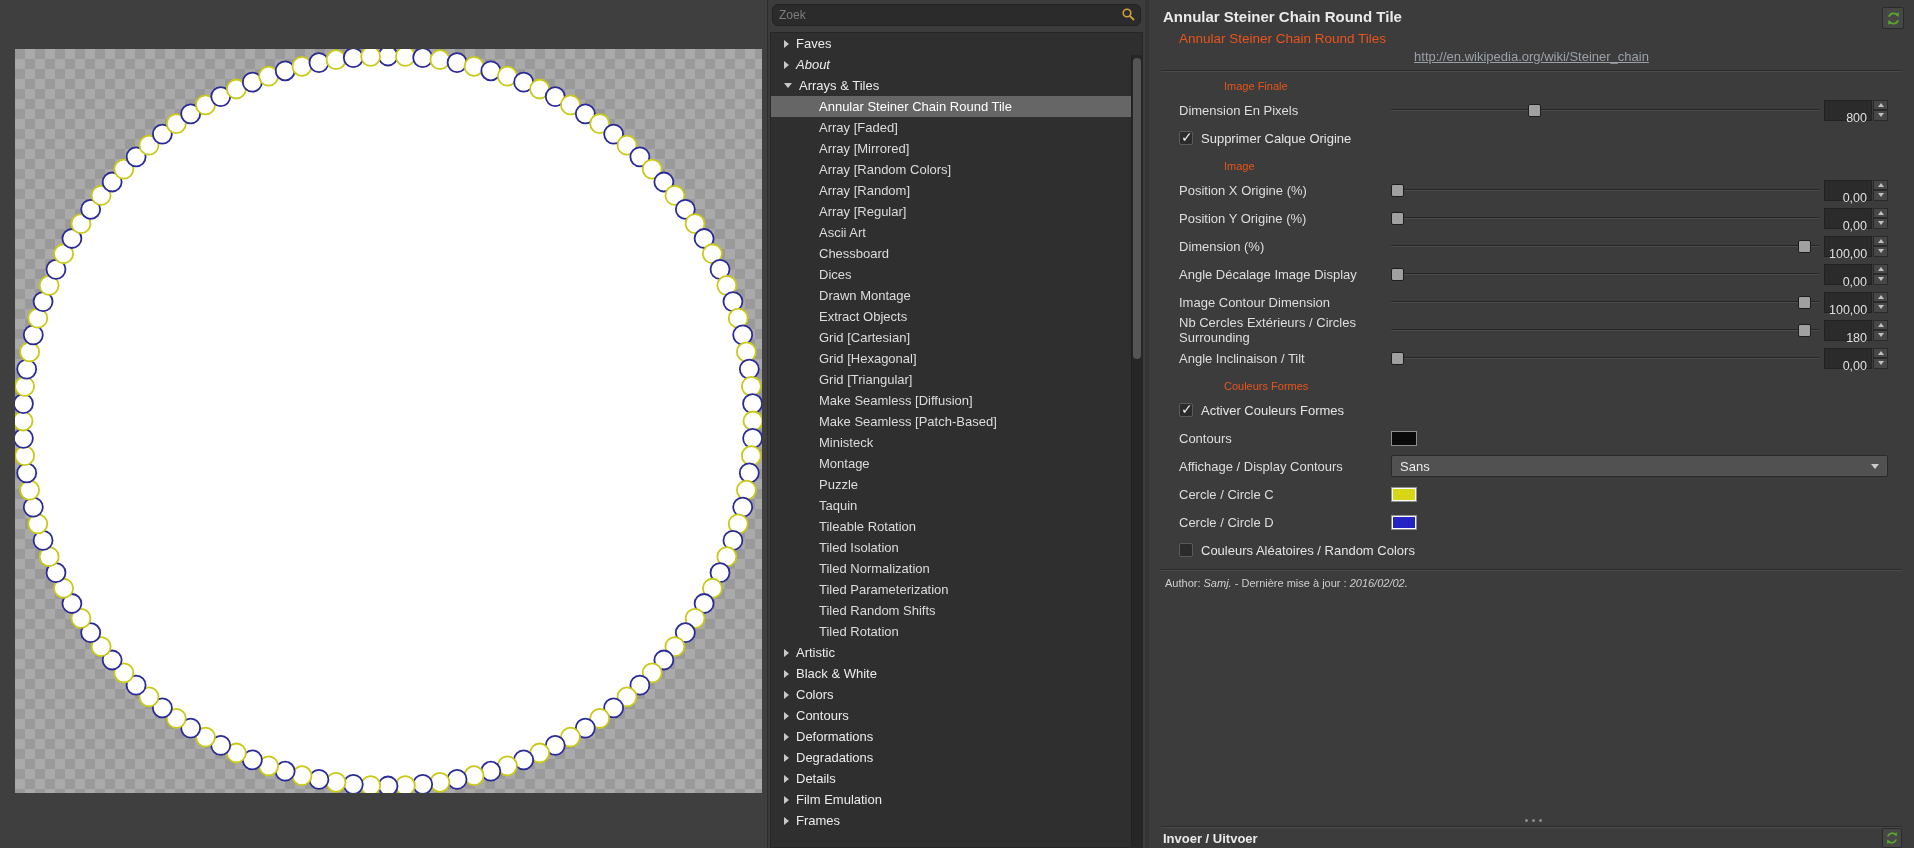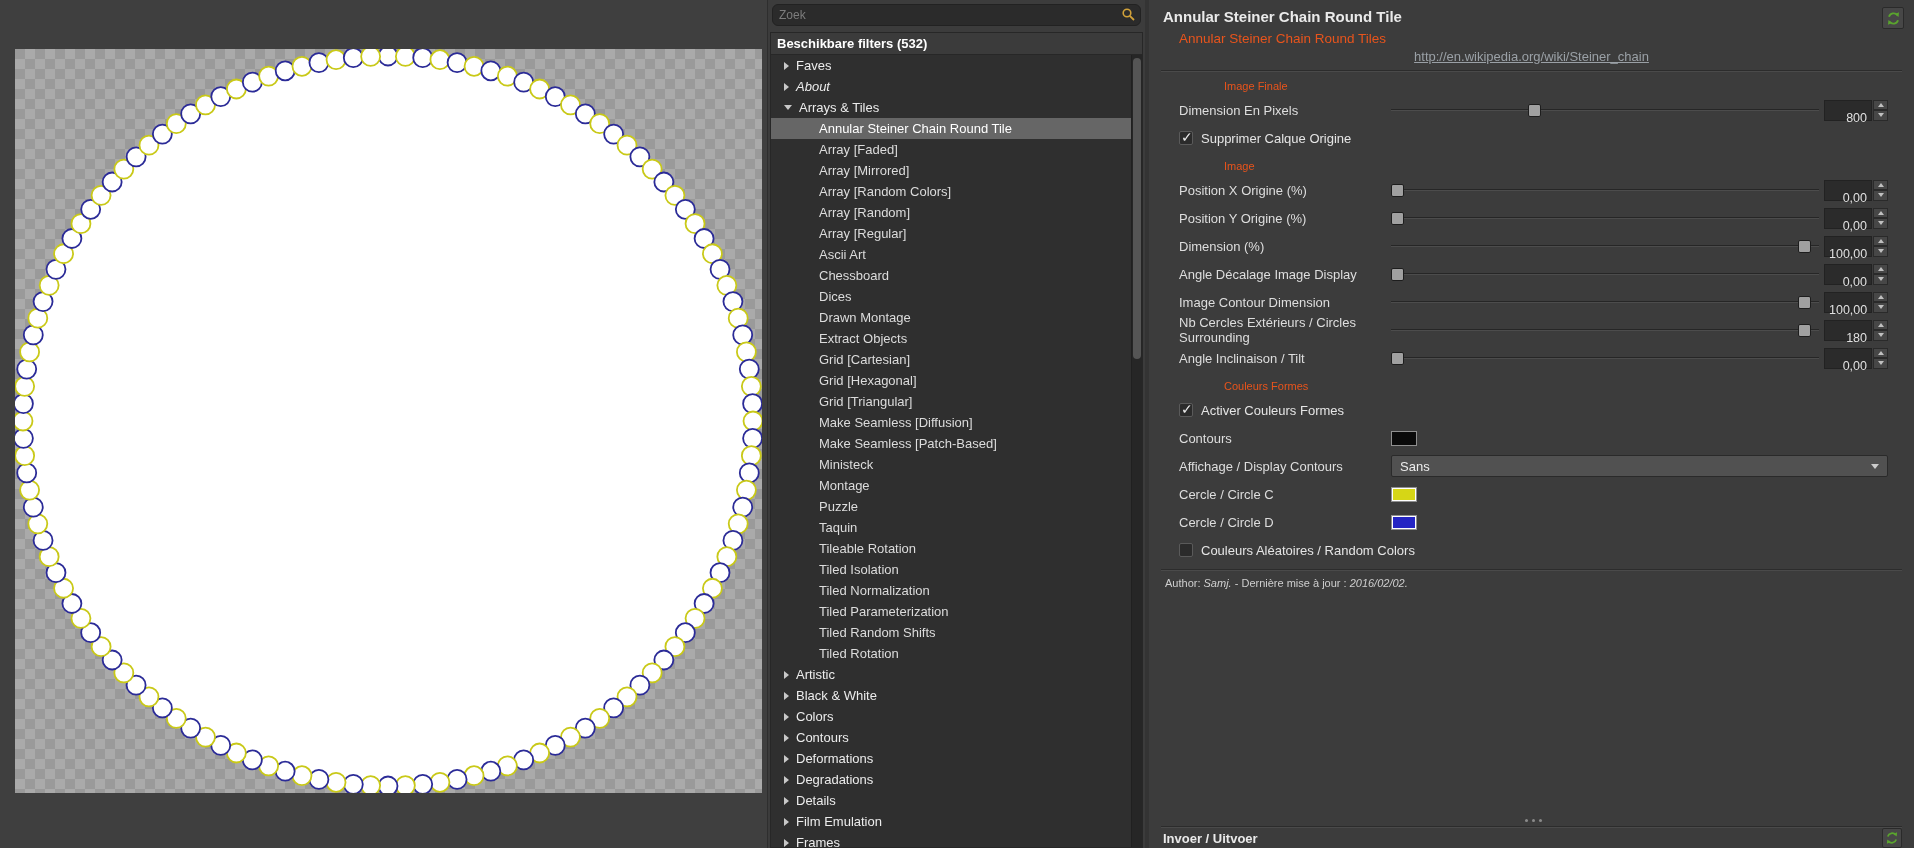--- a/index.html
+++ b/index.html
@@ -287,21 +287,20 @@
       <div class="search-wrap">
         <input type="text" placeholder="Zoek" style="">
         <svg class="search-icon" viewBox="0 0 16 16">
           <circle cx="6" cy="6" r="3.8" fill="none" stroke="#d2a23a" stroke-width="1.6"></circle>
           <line x1="8.8" y1="8.8" x2="13" y2="13" stroke="#d2a23a" stroke-width="1.8"></line>
         </svg>
       </div>
     </div>
 
     <div class="list-box">
-      <div class="list-header">Beschikbare filters (532)</div>
       <div class="list-body">
           <div class="frow category">
     <span class="tri"></span>
     <span class="flabel">Faves</span>
   </div>
           <div class="frow category italic">
     <span class="tri"></span>
     <span class="flabel">About</span>
   </div>
           <div class="frow category">

